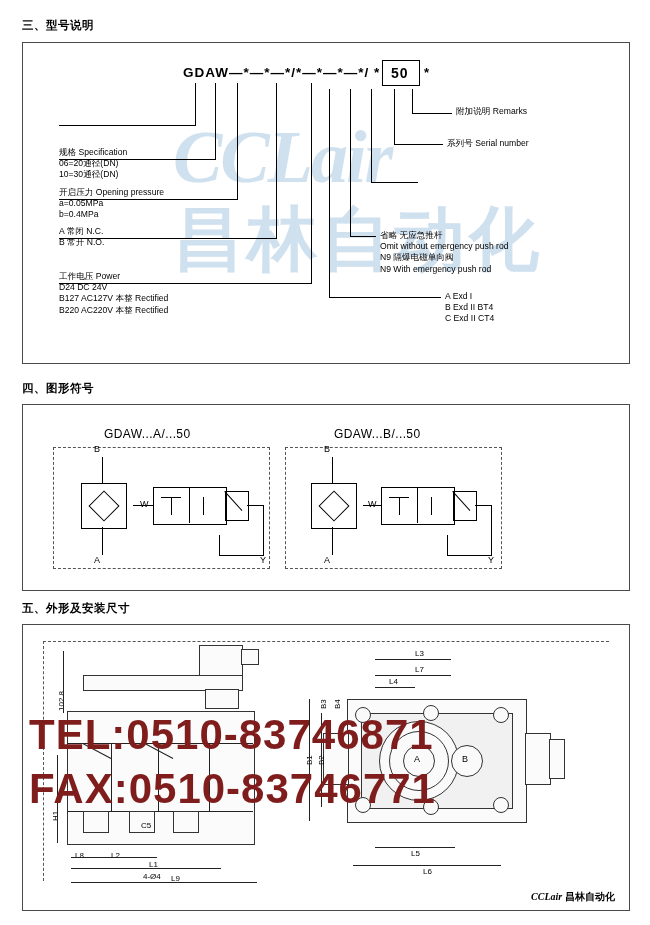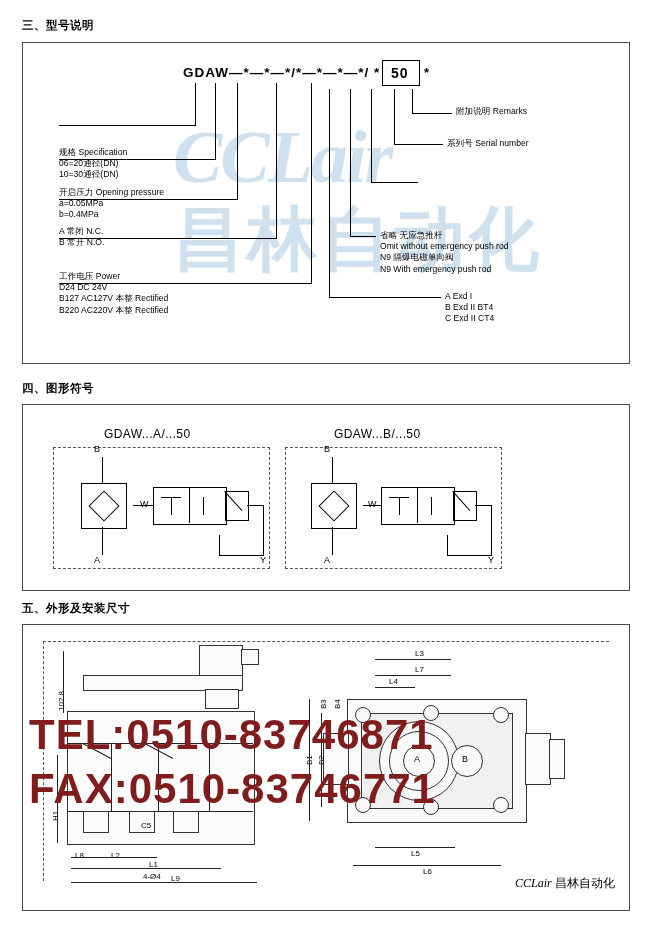--- a/index.html
+++ b/index.html
@@ -146,23 +146,23 @@
   .dl { position: absolute; background: #222; }
   .dl.v { width: 1px; }
   .dl.h { height: 1px; }
   .dgrey { position: absolute; border: 1px solid #333; background: #fbfbfb; }
   .dfill { position: absolute; border: 1px solid #333; background: #f1f1f1; }
   .circ { position: absolute; border: 1px solid #333; border-radius: 50%; background: #fafafa; }
   .dash-l { position: absolute; border-top: 1px dashed #555; }
   .dash-v { position: absolute; border-left: 1px dashed #555; }
   #footer-brand {
     position: absolute;
-    right: 14px; bottom: 18px;
-    font-size: 12px;
-    font-weight: normal;
+    right: 14px; bottom: 6px;
+    font-size: 10px;
+    font-weight: bold;
     white-space: nowrap;
   }
   #footer-brand .en { font-family: "Liberation Serif", serif; font-style: italic; }
 </style>
 </head>
 <body>
 
 <div class="page">
 
   <div class="section-title" id="sec3-title">三、型号说明</div>

